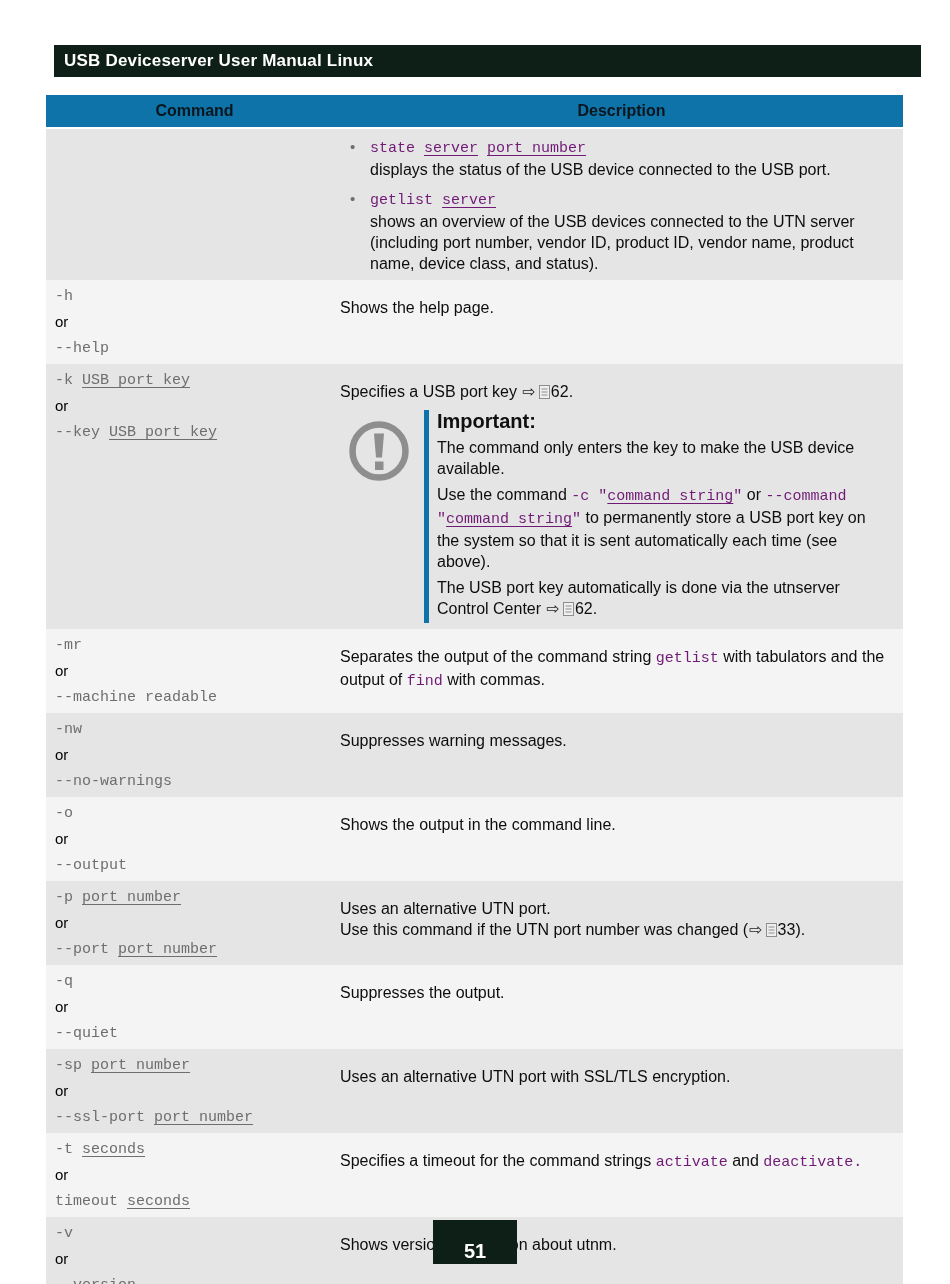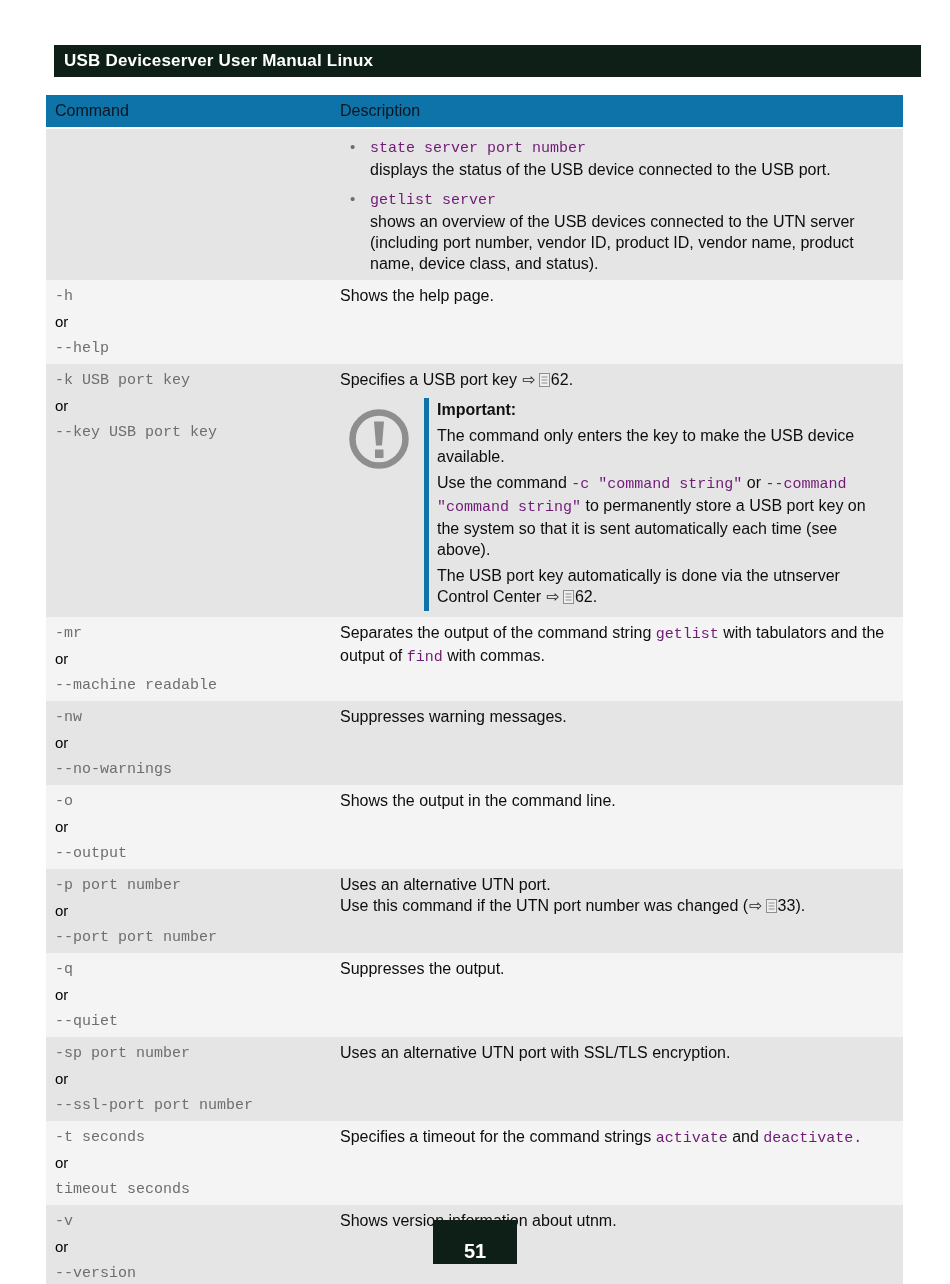--- a/index.html
+++ b/index.html
@@ -15,47 +15,47 @@
     padding-left:10px;letter-spacing:.2px;
   }
   .cmdtable{
     position:absolute;left:46px;top:95px;width:857px;
     display:flex;flex-direction:column;row-gap:2px;
   }
   .thead{
     display:grid;grid-template-columns:288px 1fr;
     background:var(--accent,#0e73a9);height:32px;align-items:center;
   }
-  .th{font-weight:normal;font-size:16px;color:#0a161d;}
+  .th{font-weight:bold;font-size:16px;color:#0a161d;text-align:center;}
   .th.c1{padding-left:9px;}
   .th.c2{padding-left:6px;}
   .trow{display:grid;grid-template-columns:288px 1fr;min-height:74px;}
   .shade-dark{background:var(--rowdark,#e5e5e5);}
   .shade-light{background:var(--rowlight,#f4f4f4);}
   .cell{box-sizing:border-box;}
   .cmd{padding:4px 8px 1px 9px;}
   .cmd-line{line-height:21px;margin-bottom:4px;font-size:15px;white-space:nowrap;}
   .desc{padding:5px 10px 6px 6px;font-size:16px;line-height:21px;}
   .run-sans{font-family:"Liberation Sans",sans-serif;color:#0d0d0d;}
   .cmd .run-sans{font-size:15px;color:#000;}
   .run-mono,.run-monou{font-family:"Liberation Mono",monospace;color:#6e6e6e;font-size:15px;}
   .desc .run-mono,.desc .run-monou{color:#701a75;}
-  .run-monou{text-underline-offset:3px;text-decoration-thickness:1px;}
+  .run-monou{text-decoration:underline;text-underline-offset:3px;text-decoration-thickness:1px;}
   .desc-para{}
-  .desc-para:first-child{margin-top:0;}
+  .desc-para:first-child{margin-top:12px;}
   .bullet-item{display:flex;padding-left:10px;margin-top:2px;}
   .bullet-item + .bullet-item{margin-top:8px;}
   .bullet-marker{flex:none;width:20px;color:#6e6e6e;font-size:15px;line-height:21px;}
   .bullet-lines{flex:1;}
   .bullet-line{line-height:21px;}
   .important{display:grid;grid-template-columns:84px 5px 1fr;margin-top:8px;}
   .imp-icon-wrap{padding:10px 0 0 8px;}
   .imp-bar{background:var(--accent,#0e73a9);}
   .imp-text{padding:1px 4px 4px 8px;}
-  .imp-title{font-weight:bold;font-size:16px;line-height:21px;}
+  .imp-title{font-weight:bold;font-size:20px;line-height:21px;}
   .imp-para{margin-top:5px;line-height:21px;}
   .ref{white-space:nowrap;}
   .ref-arrow{font-family:"DejaVu Sans",sans-serif;color:#1c1c1c;padding:0 3px 0 1px;}
   .page-icon{vertical-align:-2px;margin-right:1px;}
   .pagenum{
     position:absolute;left:433px;top:1220px;width:84px;height:44px;
     background:var(--dark,#0d1f17);color:#ffffff;text-align:center;
   }
   .pagenum span{display:inline-block;margin-top:21px;font-weight:bold;font-size:20px;line-height:1;}
 </style>

